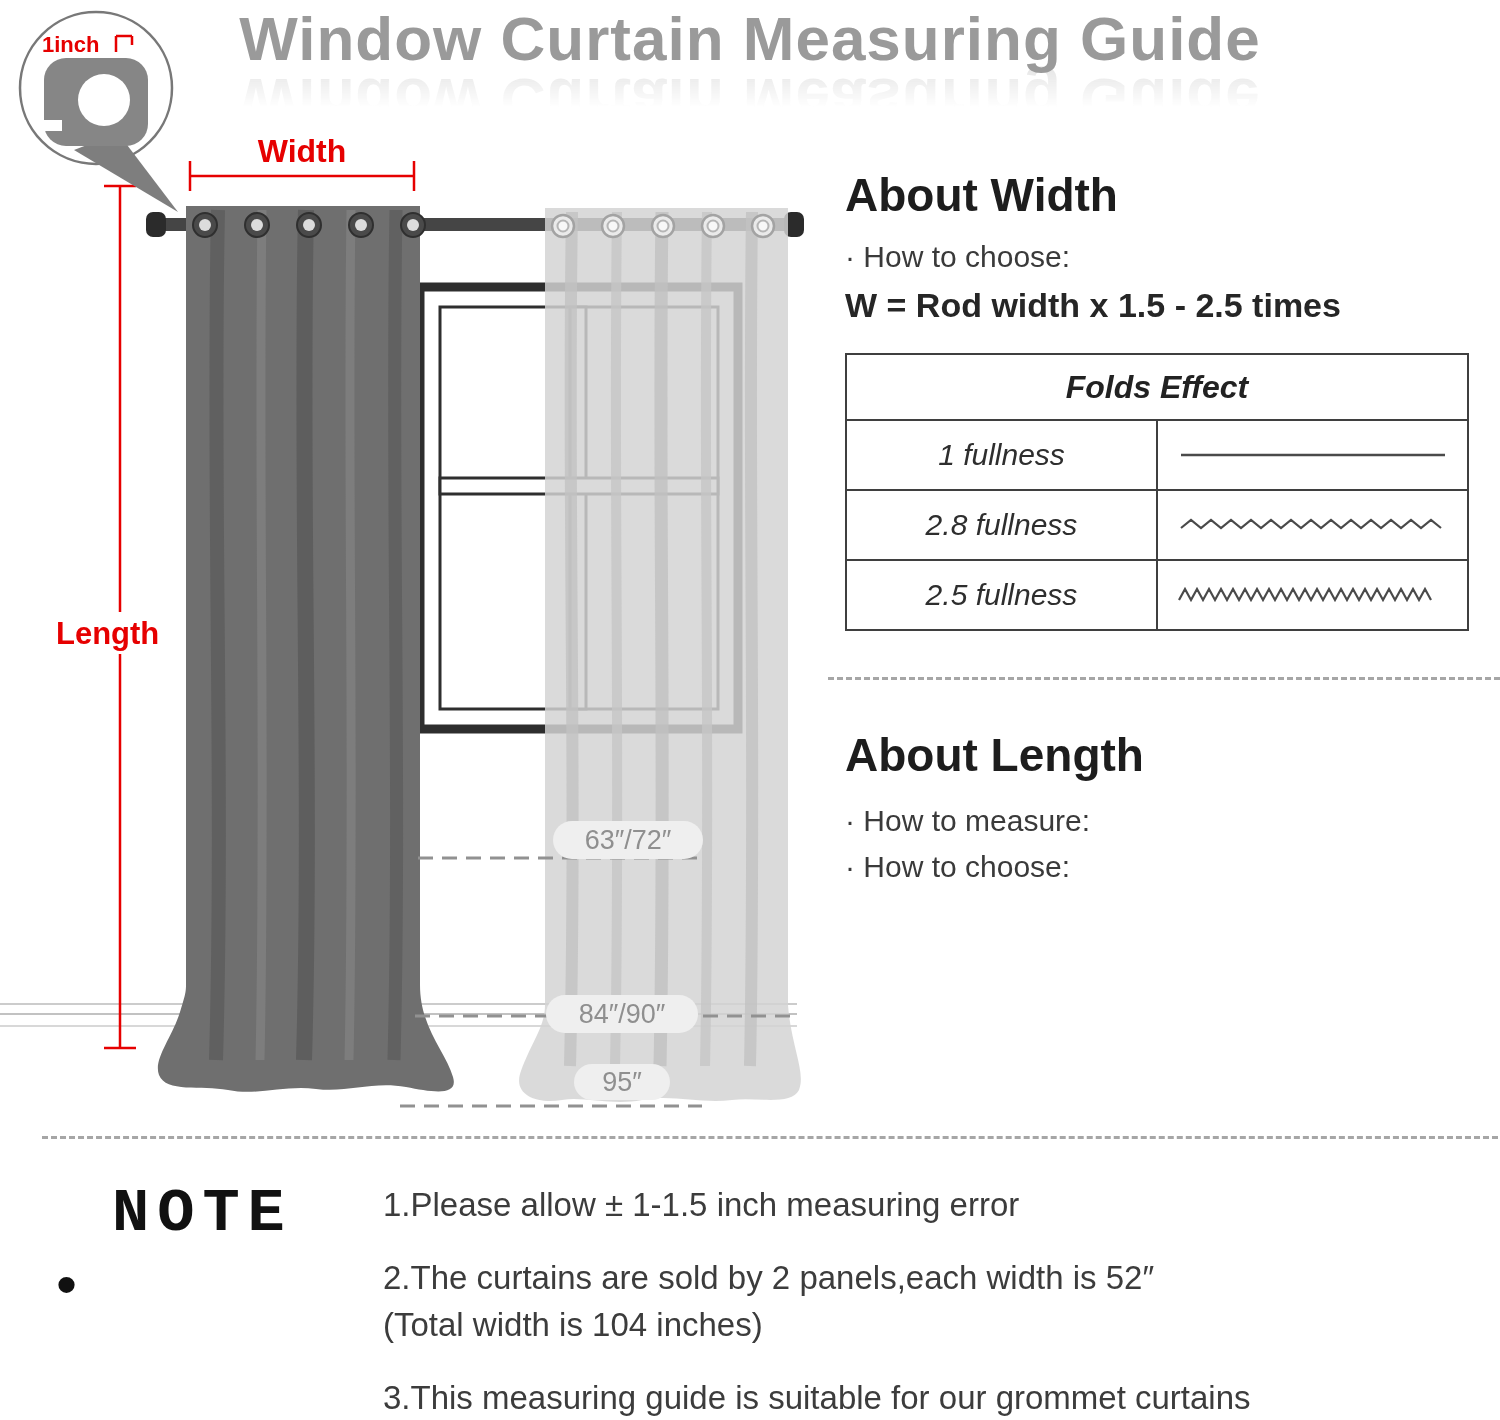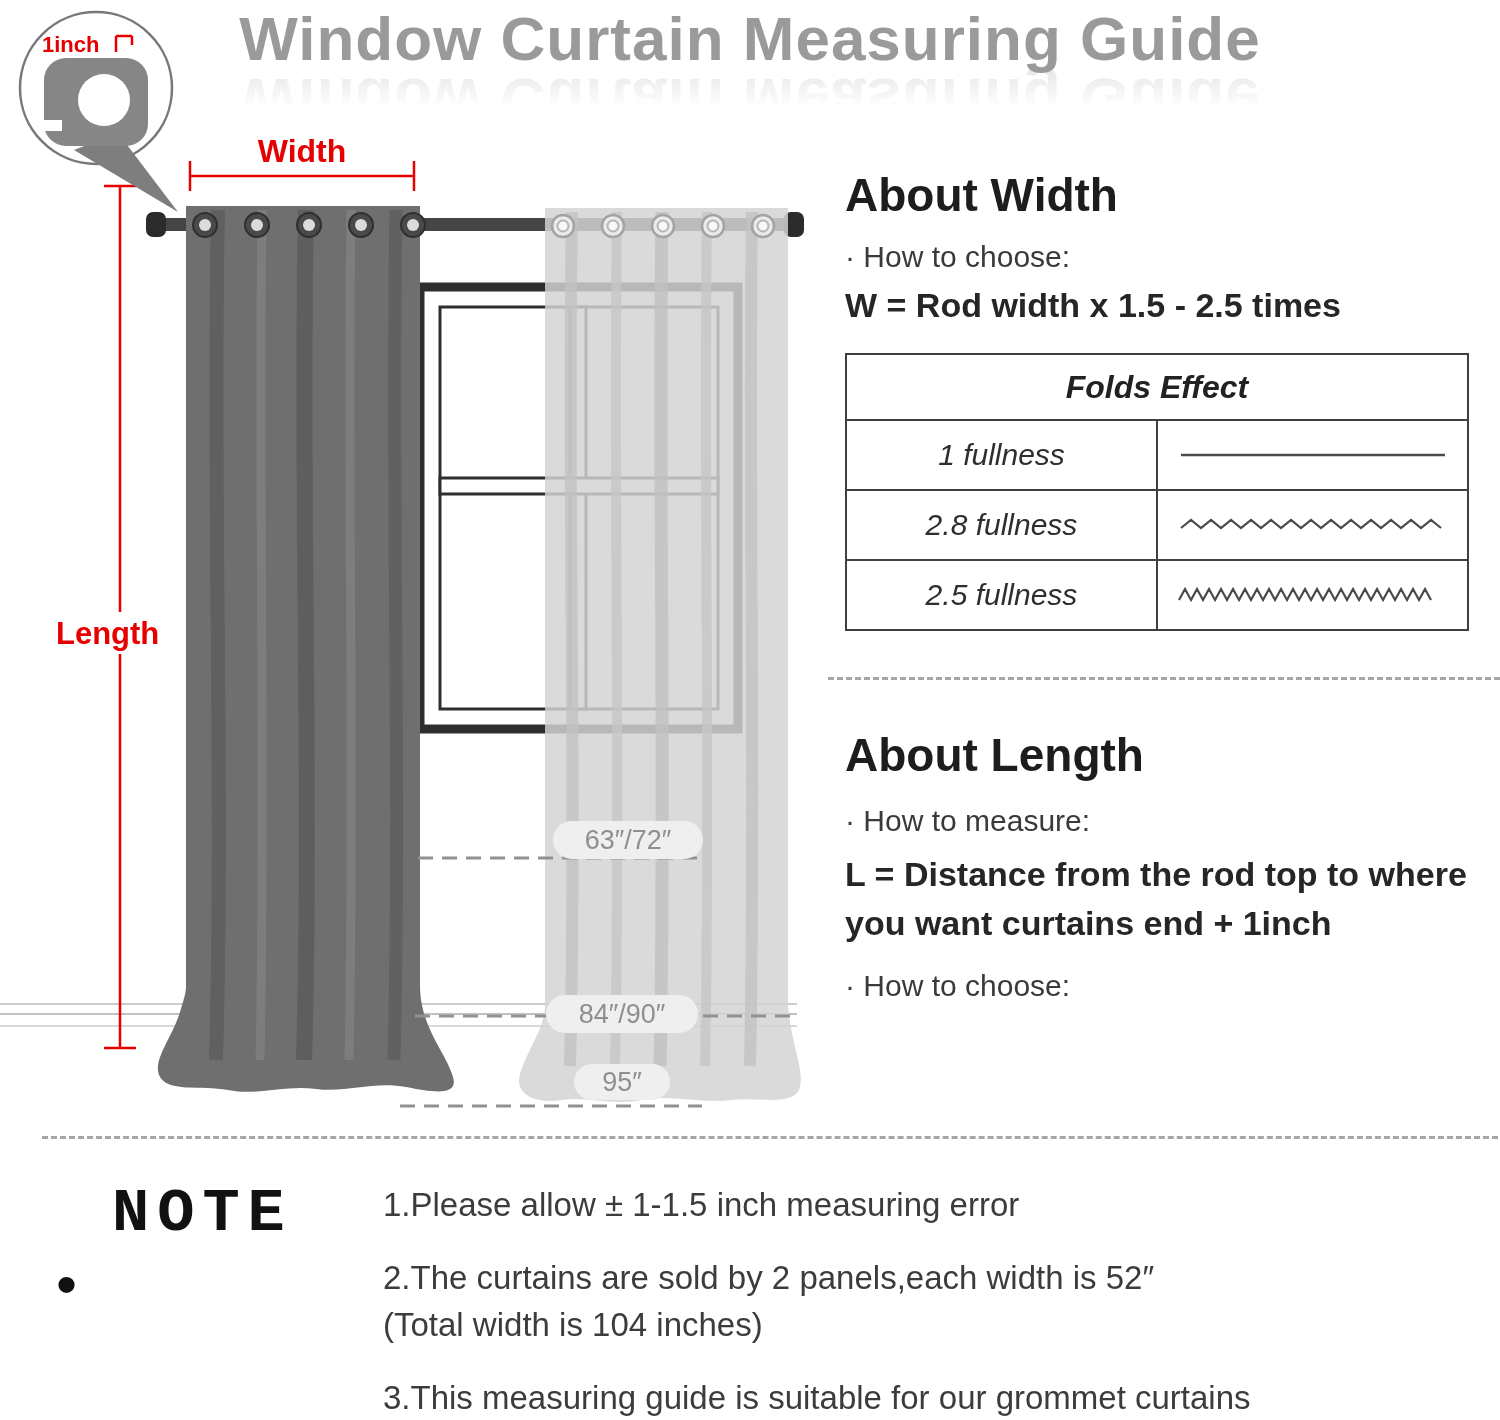--- a/index.html
+++ b/index.html
@@ -204,21 +204,20 @@
     </tbody>
       </table>
   </div>
 
   <div class="sep-dashed sep-1"></div>
   <div class="sep-dashed sep-2"></div>
 
   <div class="about-length">
     <div class="h1">About Length</div>
     <div class="sub">· How to measure:</div>
-    <div class="measure-formula">L = Distance from the rod top to where you want curtains end + 1inch</div>
     <div class="sub">· How to choose:</div>
   </div>
 
   <div class="note-bullet">•</div>
   <div class="note-label">NOTE</div>
   <div class="notes">
     <div class="note-item">1.Please allow ± 1-1.5 inch measuring error</div>
     <div class="note-item">2.The curtains are sold by 2 panels,each width is 52″
 (Total width is 104 inches)</div>
     <div class="note-item">3.This measuring guide is suitable for our grommet curtains</div>

